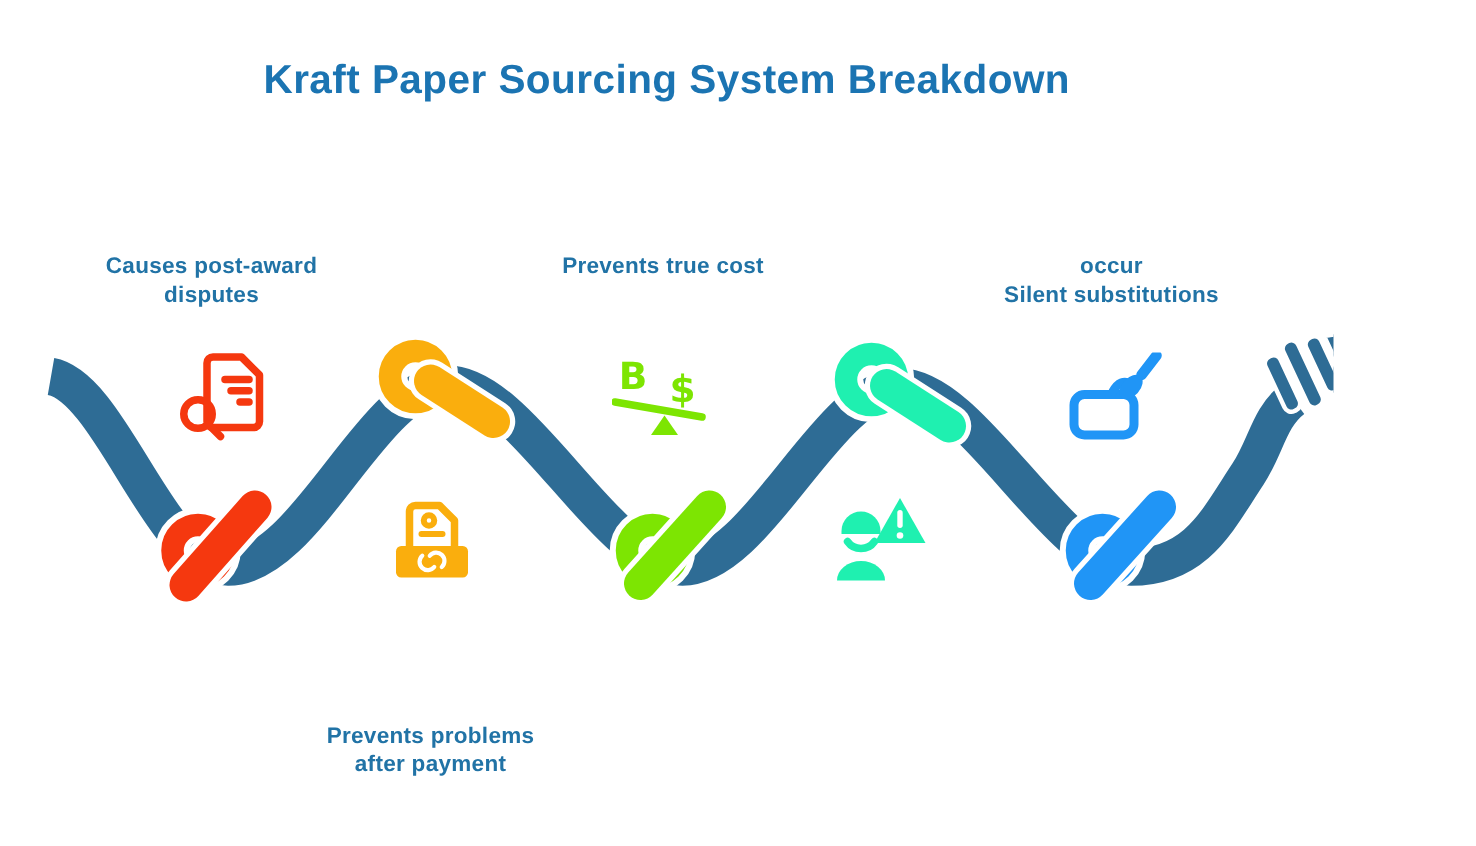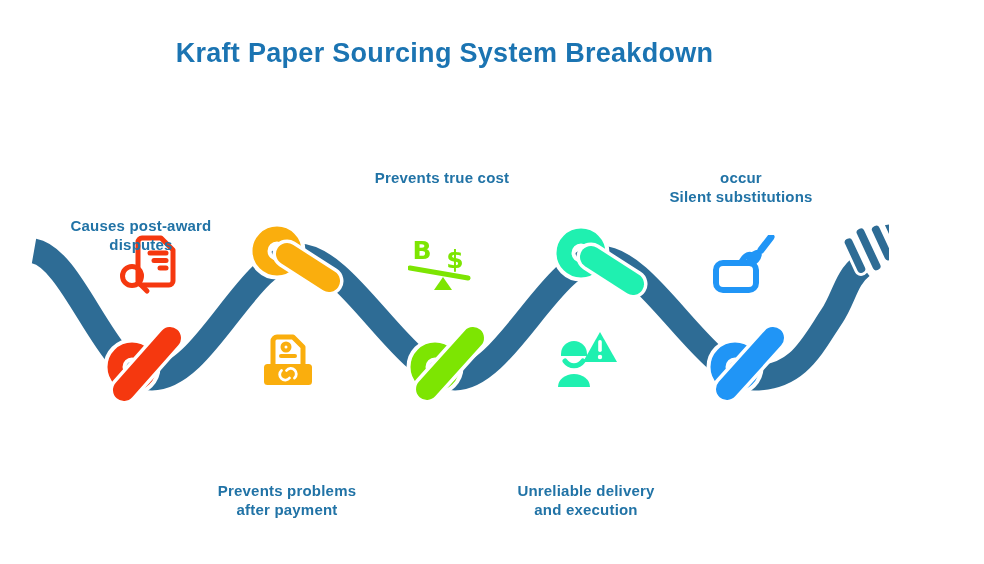--- a/index.html
+++ b/index.html
@@ -116,37 +116,33 @@
     <circle cx="46" cy="28" r="2.2" fill="#fff"></circle>
   </svg>
 
   <svg class="icon" style="left: 712px; top: 235px; color: rgb(32, 149, 246);" width="64" height="60" viewBox="0 0 64 60">
     <rect x="4" y="28" width="40" height="27" rx="7" fill="none" stroke="currentColor" stroke-width="6"></rect>
     <path d="M30 26 q5 -9 12 -5" fill="none" stroke="currentColor" stroke-width="6" stroke-linecap="round"></path>
     <ellipse cx="42" cy="23" rx="6" ry="9.5" transform="rotate(42 42 23)" fill="currentColor"></ellipse>
     <line x1="49" y1="15" x2="59" y2="2" stroke="currentColor" stroke-width="7" stroke-linecap="round"></line>
   </svg>
 
-  <div class="label" style="left: 31px; top: 168px; color: rgb(33, 115, 166); margin-top: 48px;">
+  <div class="label" style="left: 31px; top: 168px; color: rgb(33, 115, 166);">
     <span>Causes post-award</span>
     <span>disputes</span>
   </div>
 
   <div class="label" style="left: 332px; top: 168px; color: rgb(33, 115, 166);">
     <span>Prevents true cost</span>
   </div>
 
   <div class="label" style="left: 631px; top: 168px; color: rgb(33, 115, 166);">
     <span>occur</span>
     <span>Silent substitutions</span>
   </div>
 
   <div class="label" style="left: 177px; top: 481px; color: rgb(33, 115, 166);">
     <span>Prevents problems</span>
     <span>after payment</span>
   </div>
 
-  <div class="label" style="left: 476px; top: 481px; color: rgb(33, 115, 166);">
-    <span>Unreliable delivery</span>
-    <span>and execution</span>
-  </div>
 
 </div>
 
 </body></html>

